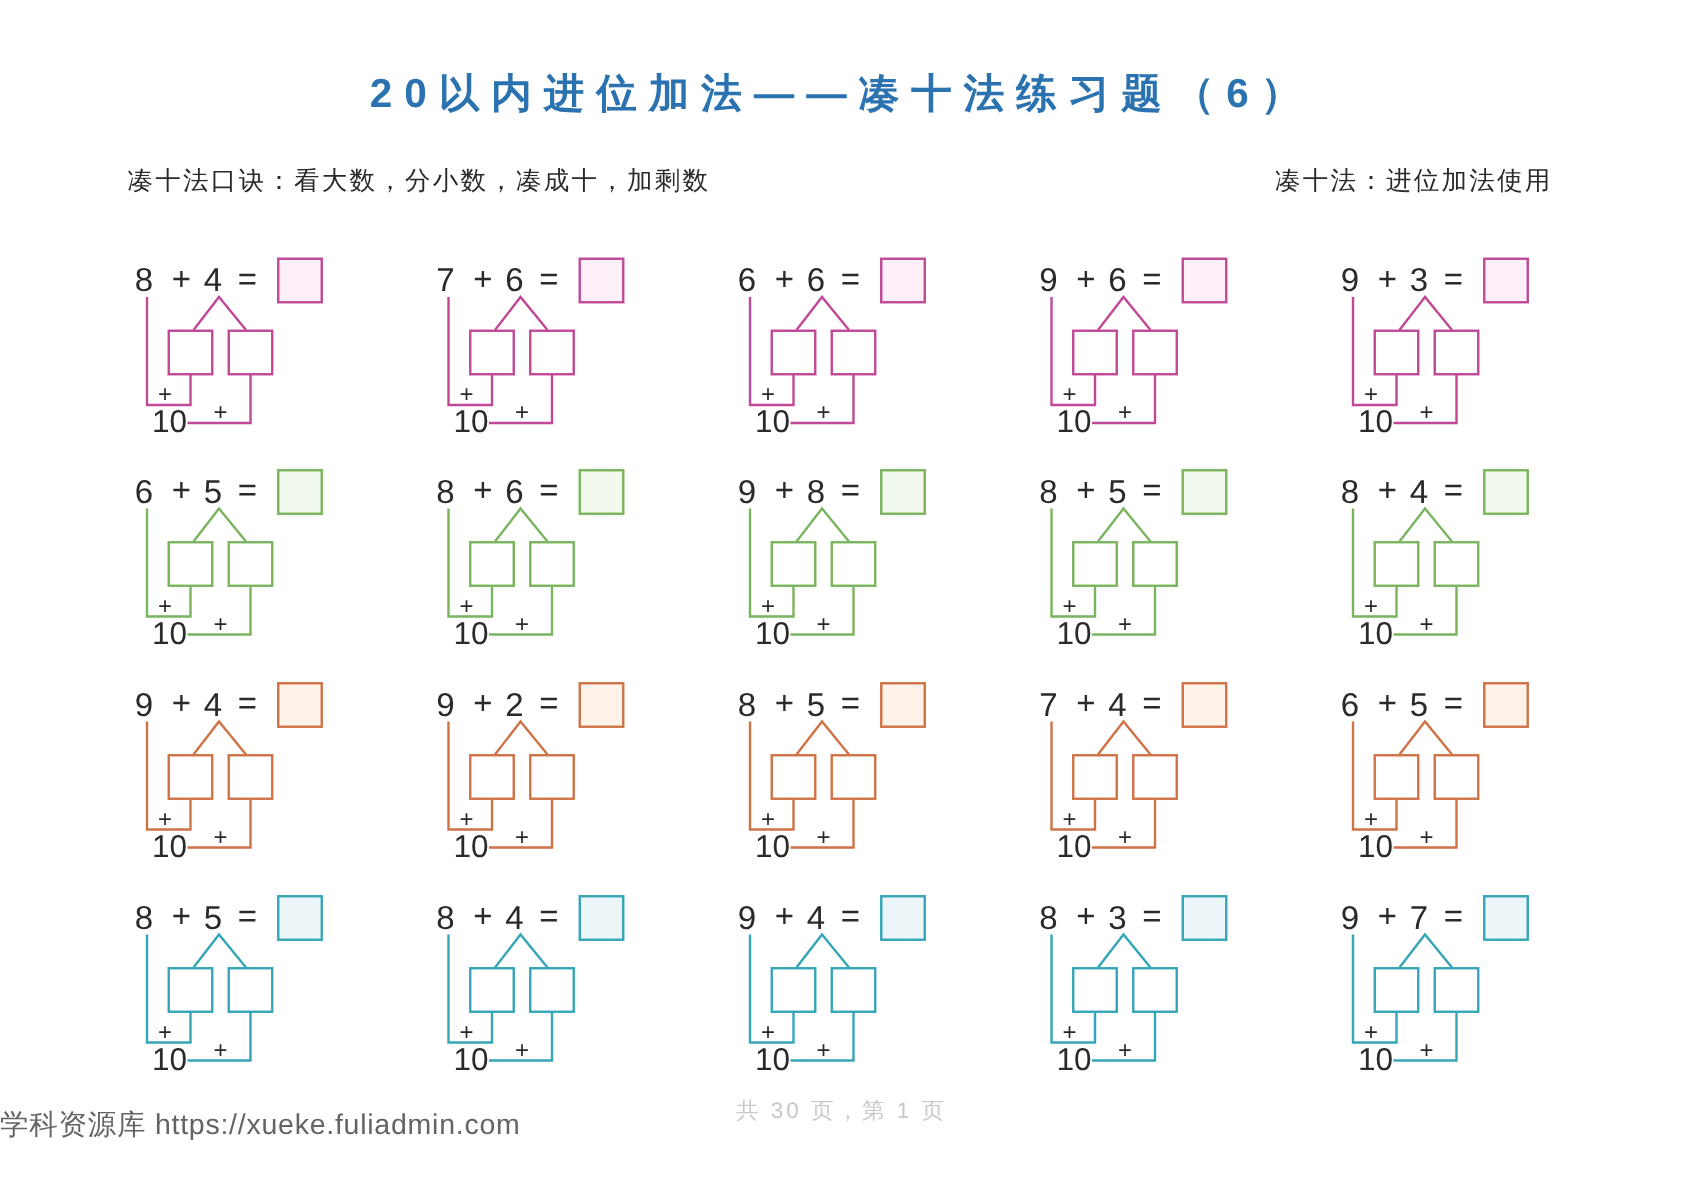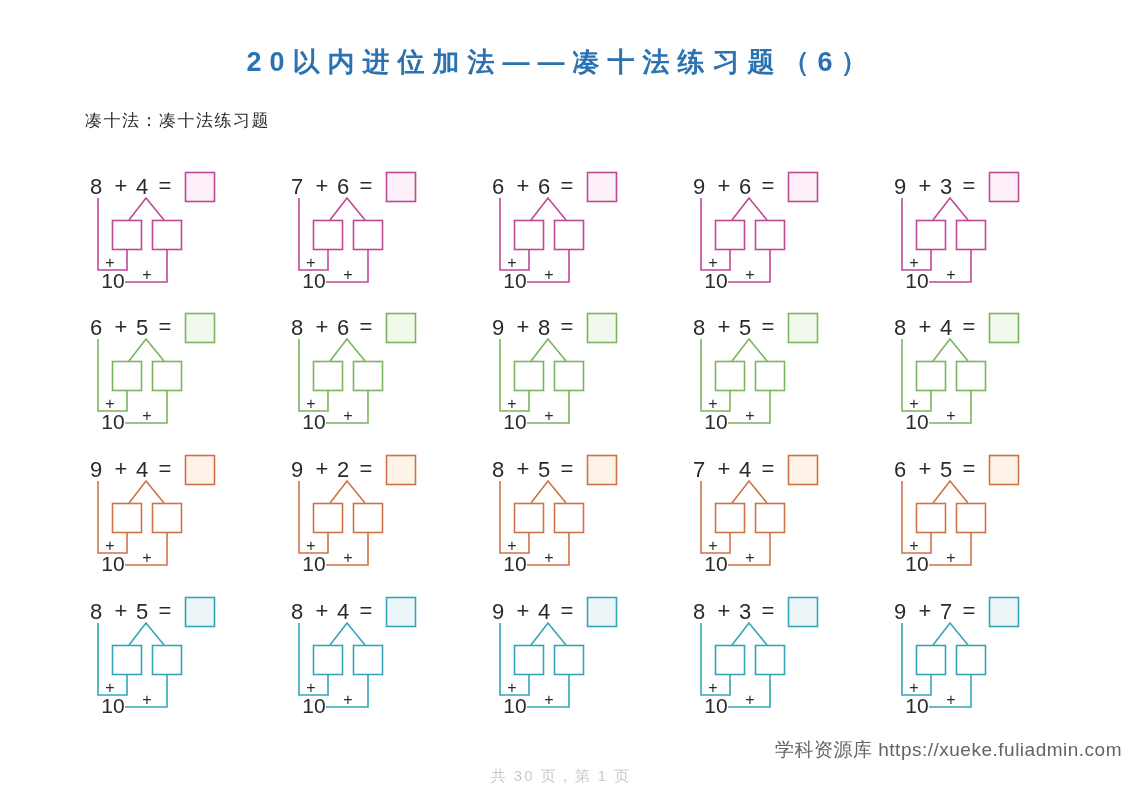--- a/index.html
+++ b/index.html
@@ -42,39 +42,39 @@
   .cell text.ten { font-size: 21px; }
   .cell text.small-plus { font-size: 16px; }
   .footer-watermark {
     position: absolute;
     top: 731px; left: 0; width: 100%;
     text-align: center;
     font-size: 15px;
     letter-spacing: 2px;
     color: var(--watermark-color, #c9c9c9);
     white-space: nowrap;
-    margin-top: 36px;
   }
   .footer-credit {
     position: absolute;
     top: 737px; left: 0; width: 100%;
-    text-align: right;
+    text-align: left;
     font-size: 19px;
     letter-spacing: 0.5px;
     color: var(--footer-color, #646464);
     white-space: nowrap;
   }
 </style>
 </head>
 <body>
 
 <div class="page-title">20以内进位加法——凑十法练习题（6）</div>
 
 <div class="subtitle-row">
-  <span>凑十法：凑十法练习题</span>
+  <span>凑十法口诀：看大数，分小数，凑成十，加剩数</span>
+  <span>凑十法：进位加法使用</span>
 </div>
 
 <div id="grid">
     <div class="cell" style="left: 85px; top: 165px;">
       <svg width="140" height="132" viewBox="0 0 140 132">
         <path d="M13,33 V105 H42 V85" fill="none" stroke="#c04897" stroke-width="1.6"></path>
         <path d="M44,55 L61,33 L79,55" fill="none" stroke="#c04897" stroke-width="1.6"></path>
         <path d="M40,117 H82 V85" fill="none" stroke="#c04897" stroke-width="1.6"></path>
         <rect x="100.5" y="7.5" width="29" height="29" fill="#fdf0f8" stroke="#c04897" stroke-width="1.6"></rect>
         <rect x="27.5" y="55.5" width="29" height="29" fill="#ffffff" stroke="#c04897" stroke-width="1.6"></rect>

